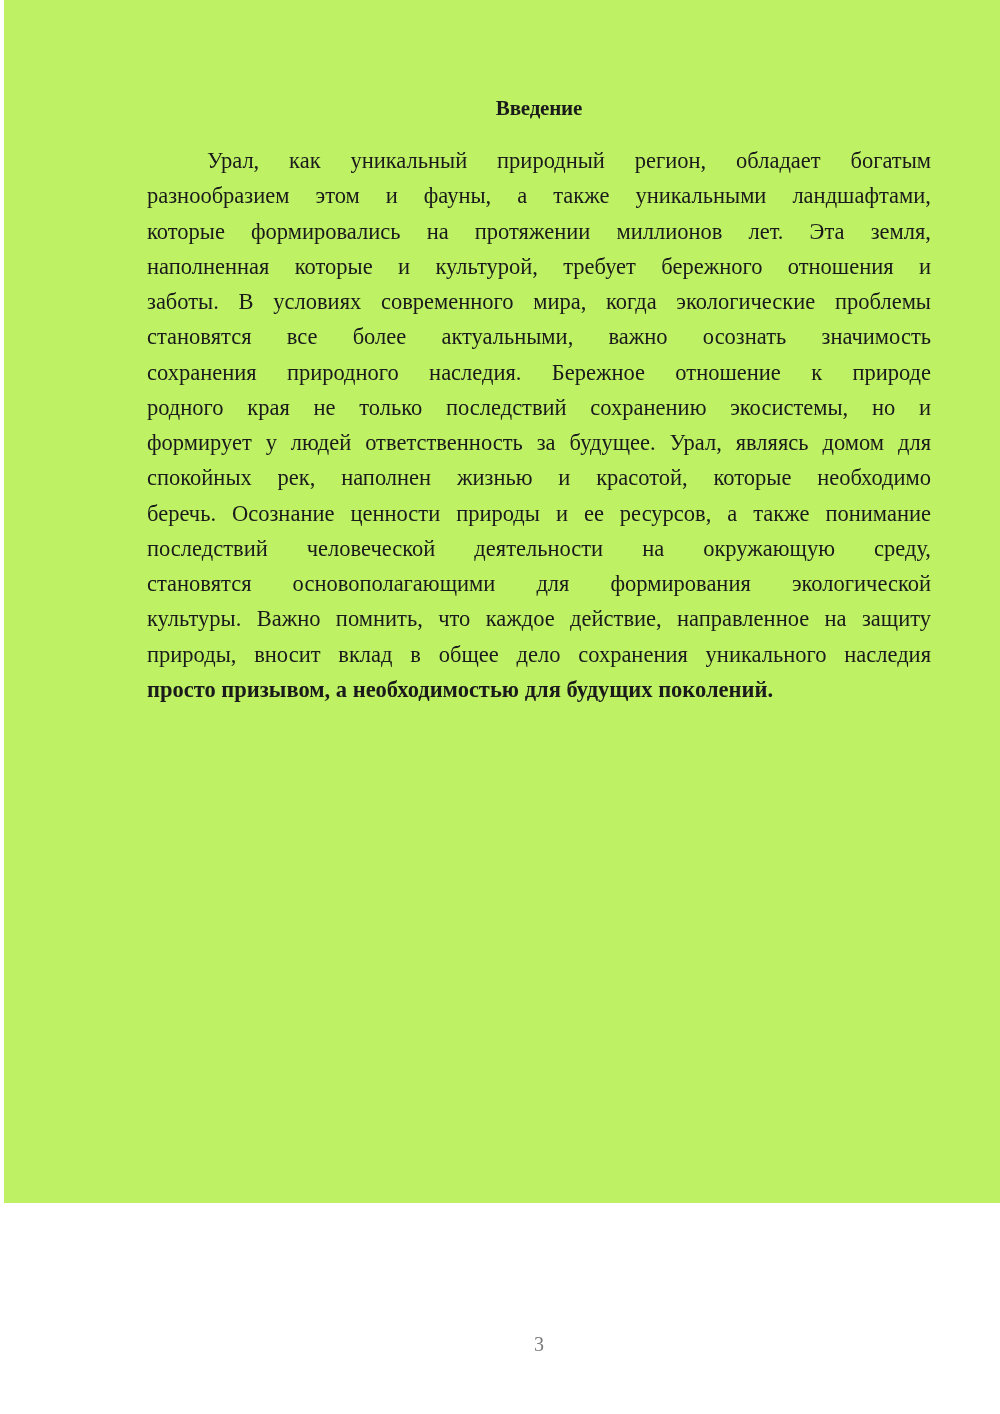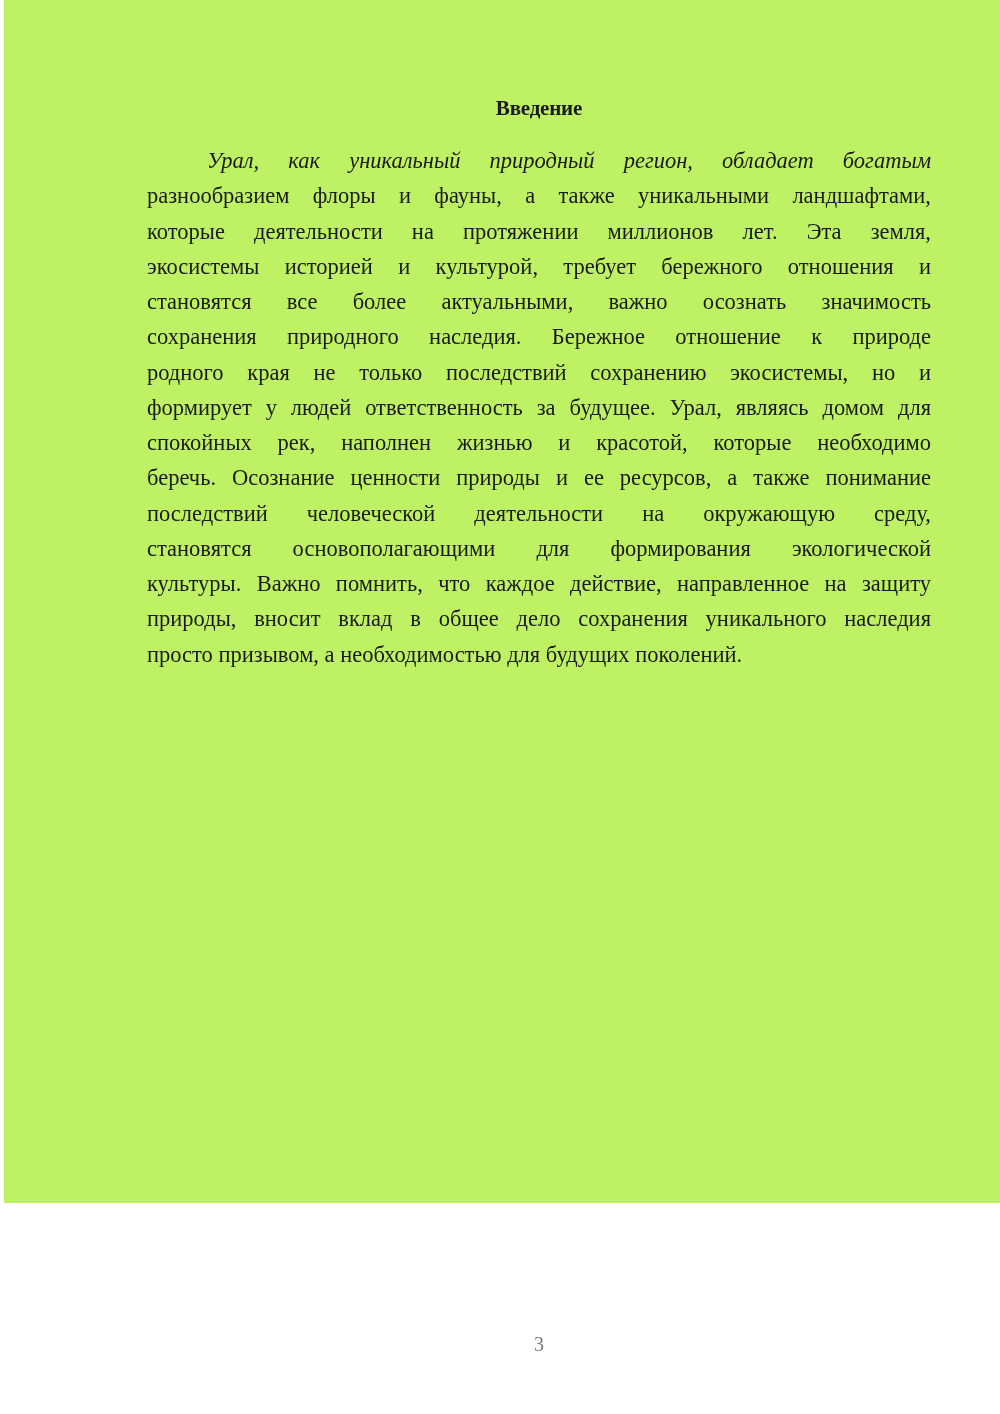--- a/index.html
+++ b/index.html
@@ -16,38 +16,39 @@
       letter-spacing: -0.2px;
     }
     .body-text {
       position: absolute; left: 143px; width: 784px; top: 143px;
       font-size: 22.5px; line-height: 35.25px;
     }
     .line {
       display: block; height: 35.25px; white-space: nowrap;
       text-align: justify; text-align-last: justify;
     }
-    .line.first { text-indent: 60px; font-style: italic; }
-    .line.last { text-align: left; text-align-last: left; }
+    .line.first { text-indent: 60px; }
+    .line.last { text-align: left; text-align-last: left; font-weight: bold; }
     .page-number {
       position: absolute; left: 0; width: 1070px; top: 1333px;
       text-align: center; font-size: 20px; color: #7a7a7a;
     }
   </style>
 </head>
 <body>
 
 <div class="page">
   <div class="title">Введение</div>
 
   <div class="body-text">
     <span class="line first">Урал, как уникальный природный регион, обладает богатым</span>
-    <span class="line">разнообразием флоры и фауны, а также уникальными ландшафтами,</span>
-    <span class="line">которые деятельности на протяжении миллионов лет. Эта земля,</span>
-    <span class="line">экосистемы историей и культурой, требует бережного отношения и</span>
+    <span class="line">разнообразием этом и фауны, а также уникальными ландшафтами,</span>
+    <span class="line">которые формировались на протяжении миллионов лет. Эта земля,</span>
+    <span class="line">наполненная которые и культурой, требует бережного отношения и</span>
+    <span class="line">заботы. В условиях современного мира, когда экологические проблемы</span>
     <span class="line">становятся все более актуальными, важно осознать значимость</span>
     <span class="line">сохранения природного наследия. Бережное отношение к природе</span>
     <span class="line">родного края не только последствий сохранению экосистемы, но и</span>
     <span class="line">формирует у людей ответственность за будущее. Урал, являясь домом для</span>
     <span class="line">спокойных рек, наполнен жизнью и красотой, которые необходимо</span>
     <span class="line">беречь. Осознание ценности природы и ее ресурсов, а также понимание</span>
     <span class="line">последствий человеческой деятельности на окружающую среду,</span>
     <span class="line">становятся основополагающими для формирования экологической</span>
     <span class="line">культуры. Важно помнить, что каждое действие, направленное на защиту</span>
     <span class="line">природы, вносит вклад в общее дело сохранения уникального наследия</span>

